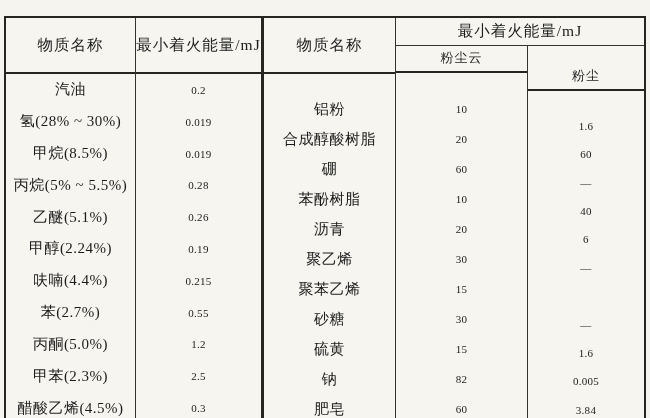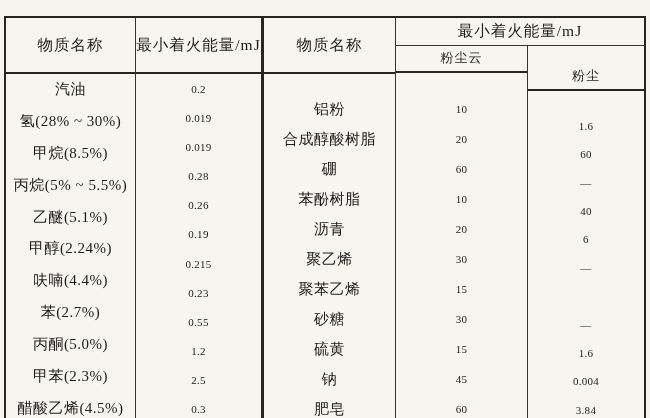--- a/index.html
+++ b/index.html
@@ -79,21 +79,20 @@
       <div class="col col-energy1">
         <div class="hcell">最小着火能量/mJ</div>
         <div class="rows">
           <div class="cell num">0.2</div>
           <div class="cell num">0.019</div>
           <div class="cell num">0.019</div>
           <div class="cell num">0.28</div>
           <div class="cell num">0.26</div>
           <div class="cell num">0.19</div>
           <div class="cell num">0.215</div>
-          <div class="cell num">0.23</div>
           <div class="cell num">0.55</div>
           <div class="cell num">1.2</div>
           <div class="cell num">2.5</div>
           <div class="cell num">0.3</div>
         </div>
       </div>
     </div>
 
     <div class="half half-right">
       <div class="col col-name2">
@@ -120,37 +119,37 @@
             <div class="rows rows-right">
               <div class="cell num">10</div>
               <div class="cell num">20</div>
               <div class="cell num">60</div>
               <div class="cell num">10</div>
               <div class="cell num">20</div>
               <div class="cell num">30</div>
               <div class="cell num">15</div>
               <div class="cell num">30</div>
               <div class="cell num">15</div>
-              <div class="cell num">45</div>
+              <div class="cell num">82</div>
               <div class="cell num">60</div>
             </div>
           </div>
           <div class="gcol gcol-dust">
             <div class="subh">粉尘</div>
             <div class="rows rows-right">
               <div class="cell num">1.6</div>
               <div class="cell num">60</div>
               <div class="cell num">—</div>
               <div class="cell num">40</div>
               <div class="cell num">6</div>
               <div class="cell num">—</div>
               <div class="cell num"></div>
               <div class="cell num">—</div>
               <div class="cell num">1.6</div>
-              <div class="cell num">0.004</div>
+              <div class="cell num">0.005</div>
               <div class="cell num">3.84</div>
             </div>
           </div>
         </div>
       </div>
     </div>
 
   </div>
 </div>
 

